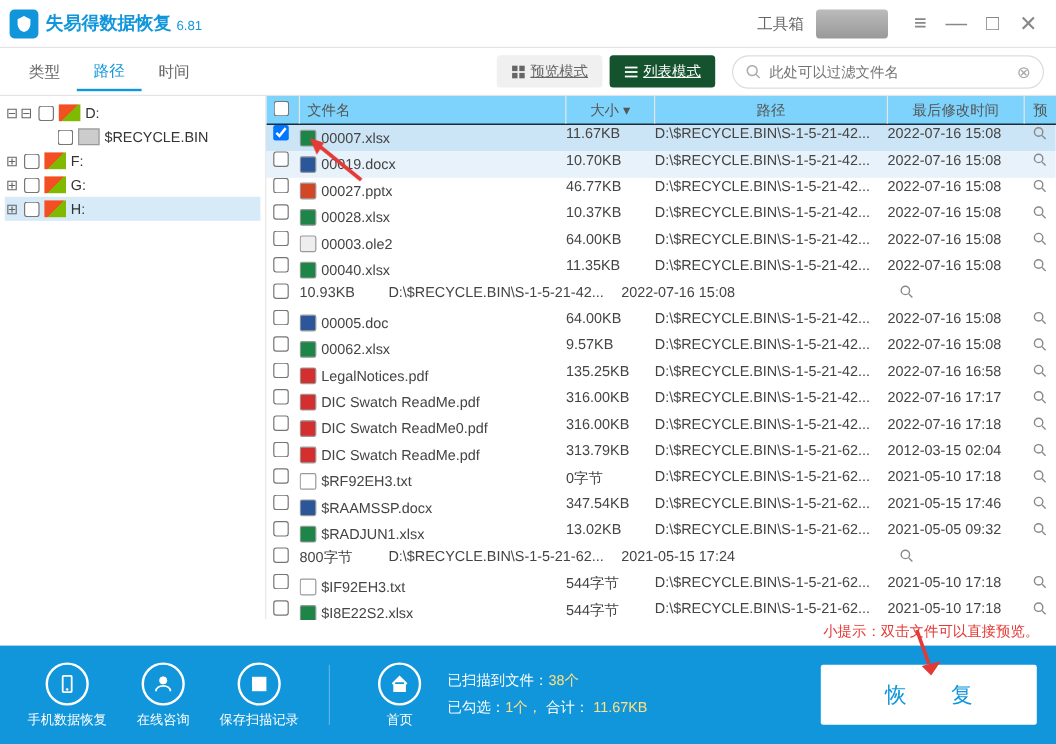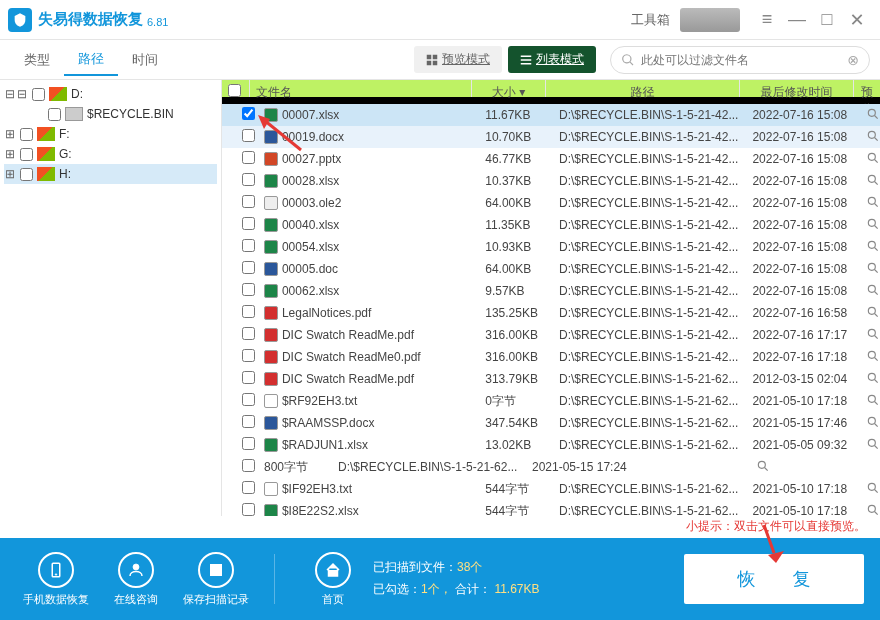--- a/index.html
+++ b/index.html
@@ -32,31 +32,31 @@
 .tree { width: 222px; border-right: 1px solid #e5e5e5; padding: 4px; overflow: auto; }
 .tree-row { display: flex; align-items: center; height: 20px; font-size: 12px; color: #333; cursor: pointer; }
 .tree-row .exp { width: 12px; text-align: center; color: #666; }
 .tree-row .cb { margin: 0 4px; }
 .tree-row .drv-icon { width: 18px; height: 14px; margin-right: 4px; }
 .tree-row.selected { background: #d6eaf8; }
 .drv-win { background: linear-gradient(135deg,#f25022 0 50%,#7fba00 50% 100%); position: relative; }
 .drv-plain { background: #ccc; border: 1px solid #999; }
 
 .filearea { flex: 1; display: flex; flex-direction: column; overflow: hidden; }
-.fhead { display: flex; height: 24px; background: #bef264; border-bottom: 7px solid #000000; }
+.fhead { display: flex; height: 24px; background: #7dd3fc; border-bottom: 1px solid #000000; }
 .fhead div { border-right: 1px solid #e5e5e5; padding: 4px 6px; color: #555; font-size: 12px; }
 .col-cb { width: 28px; }
 .col-name { width: 222px; }
 .col-size { width: 74px; text-align: center; }
 .col-path { width: 194px; text-align: center; }
 .col-date { width: 114px; text-align: center; }
 .col-prev { flex: 1; text-align: center; border-right: none !important; }
 
 .flist { flex: 1; overflow-y: scroll; }
-.frow { display: flex; height: 22px; align-items: center; font-size: 12px; color: #444; cursor: pointer; padding-left: 14px; }
+.frow { display: flex; height: 22px; font-size: 12px; color: #444; cursor: pointer; }
 .frow.sel { background: #cce5f6; }
 .frow.hov { background: #e8f2fb; }
 .frow .c-cb { width: 28px; padding-left: 6px; }
 .frow .c-name { width: 222px; display: flex; align-items: center; gap: 4px; overflow: hidden; }
 .frow .c-size { width: 74px; }
 .frow .c-path { width: 194px; overflow: hidden; white-space: nowrap; }
 .frow .c-date { width: 114px; white-space: nowrap; }
 .frow .c-prev { flex: 1; text-align: center; }
 .frow .c-prev svg { width: 14px; height: 14px; stroke: #888; fill: none; }
 .file-ico { width: 14px; height: 14px; border: 1px solid #999; border-radius: 2px; display: inline-block; }
@@ -260,24 +260,20 @@
     <div class="c-size">11.35KB</div>
     <div class="c-path">D:\$RECYCLE.BIN\S-1-5-21-42...</div>
     <div class="c-date">2022-07-16  15:08</div>
     <div class="c-prev"><svg viewBox="0 0 24 24" stroke-width="2">
               <circle cx="10" cy="10" r="6"></circle>
               <line x1="15" y1="15" x2="20" y2="20"></line>
             </svg></div>
         </div>
         <div class="frow">
           <div class="c-cb"><input type="checkbox" style=""></div>
-    <div class="c-name">
-            <span class="file-ico ico-xlsx"></span>
-            <span>00054.xlsx</span>
-          </div>
     <div class="c-size">10.93KB</div>
     <div class="c-path">D:\$RECYCLE.BIN\S-1-5-21-42...</div>
     <div class="c-date">2022-07-16  15:08</div>
     <div class="c-prev"><svg viewBox="0 0 24 24" stroke-width="2">
               <circle cx="10" cy="10" r="6"></circle>
               <line x1="15" y1="15" x2="20" y2="20"></line>
             </svg></div>
         </div>
         <div class="frow">
           <div class="c-cb"><input type="checkbox" style=""></div>

